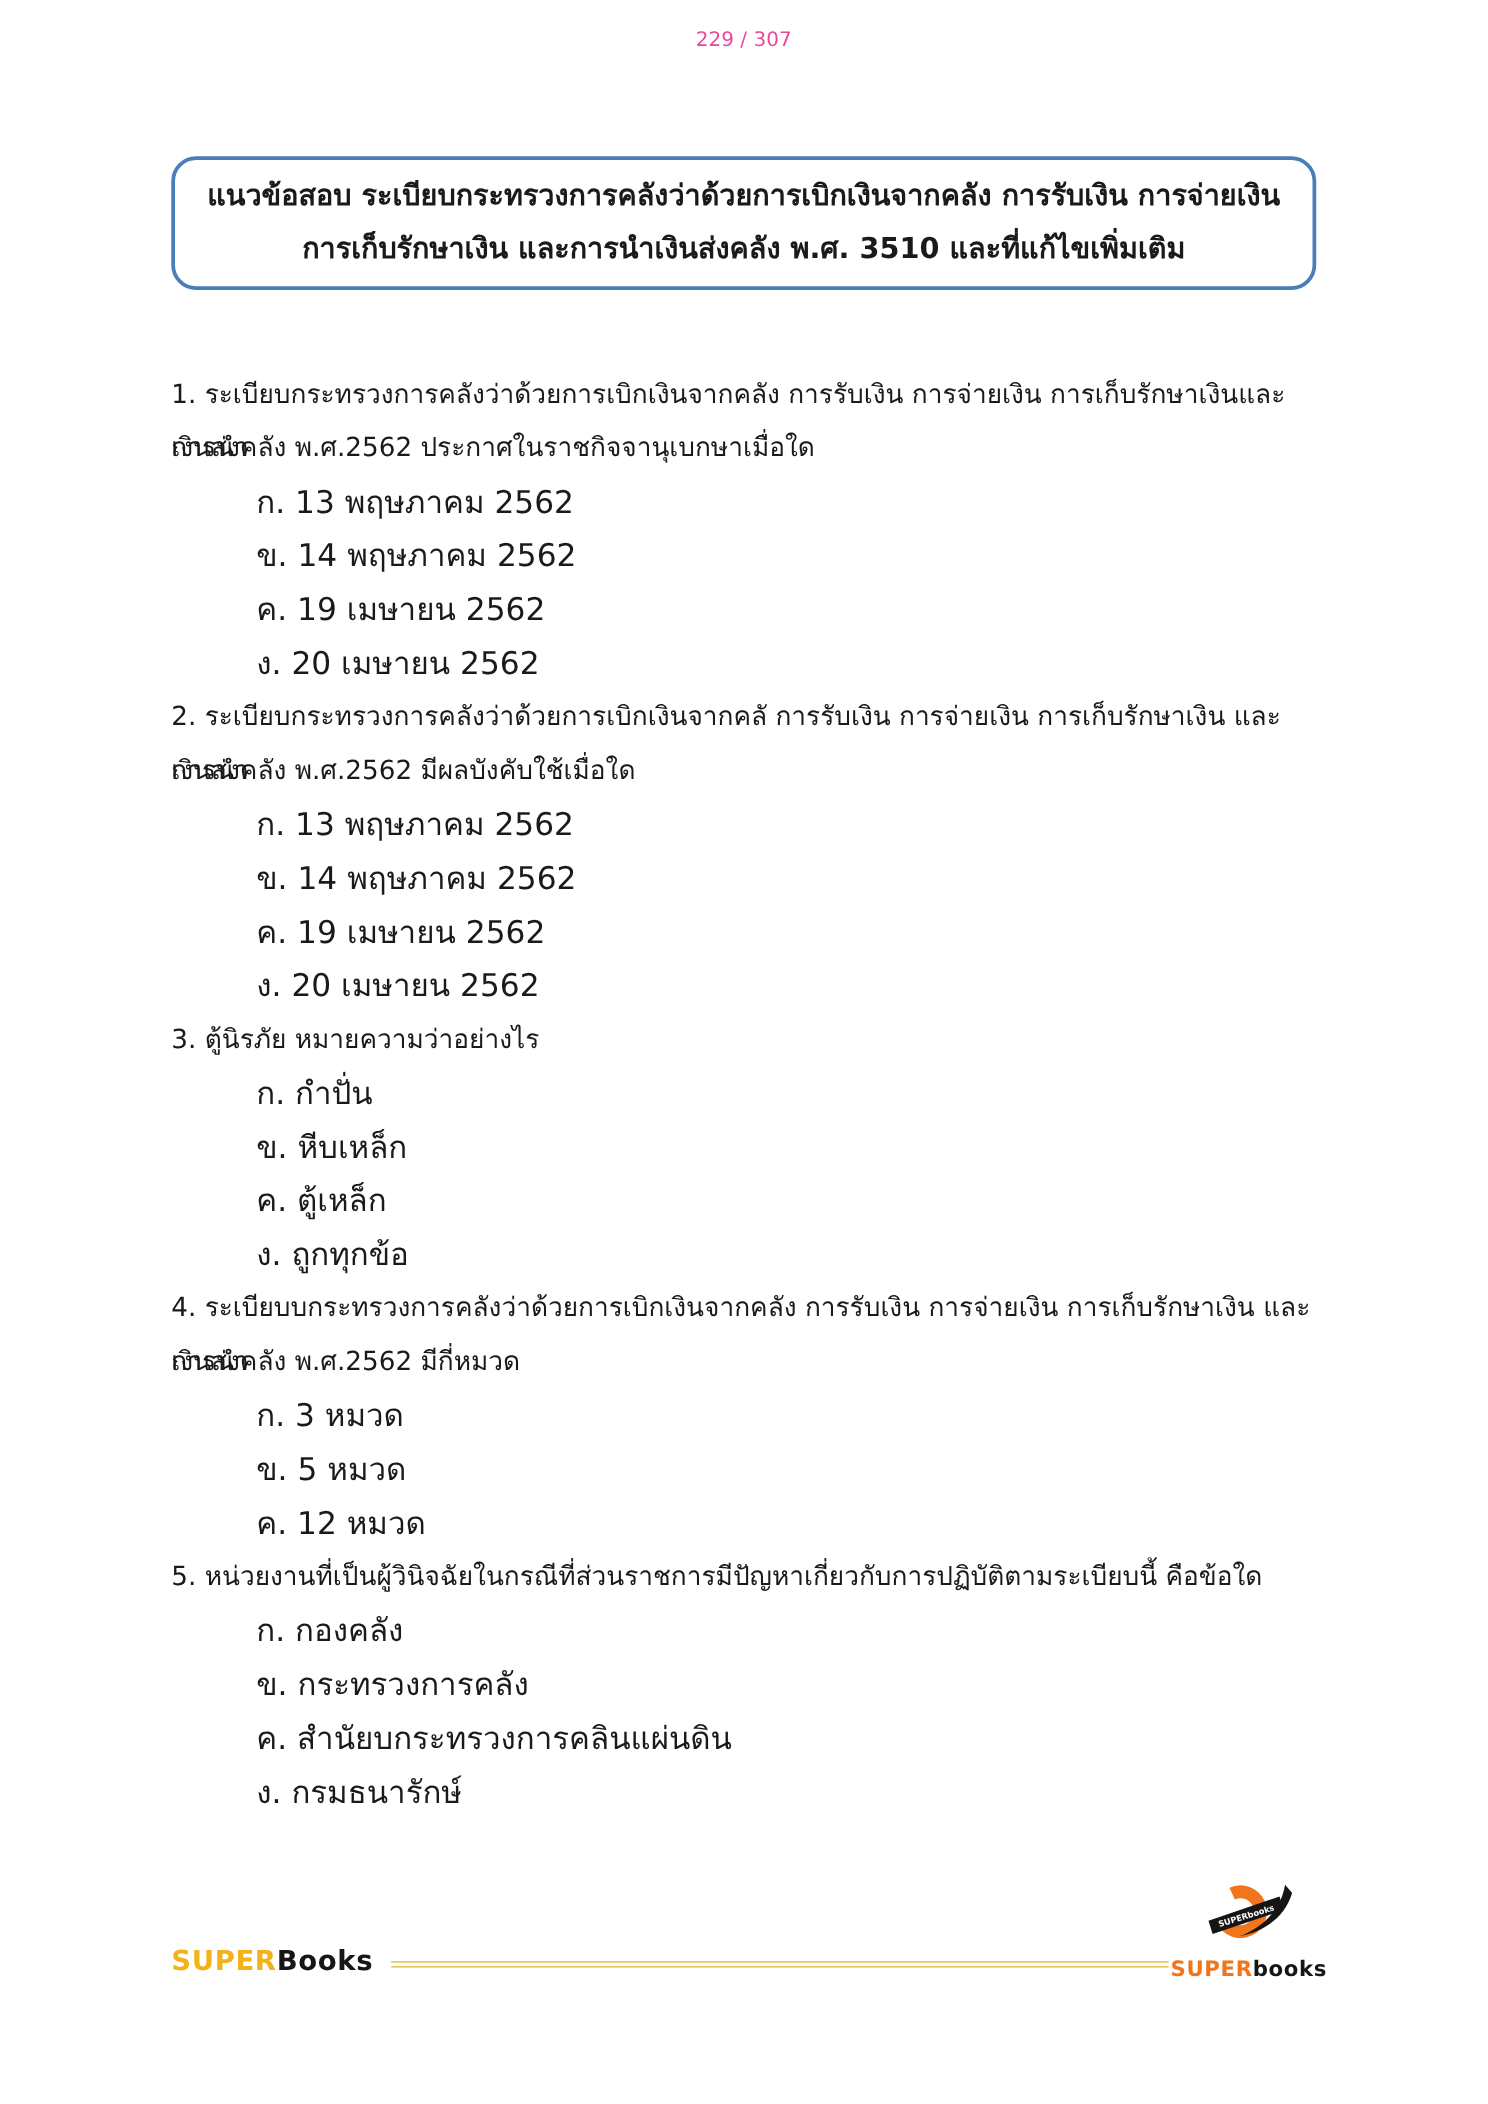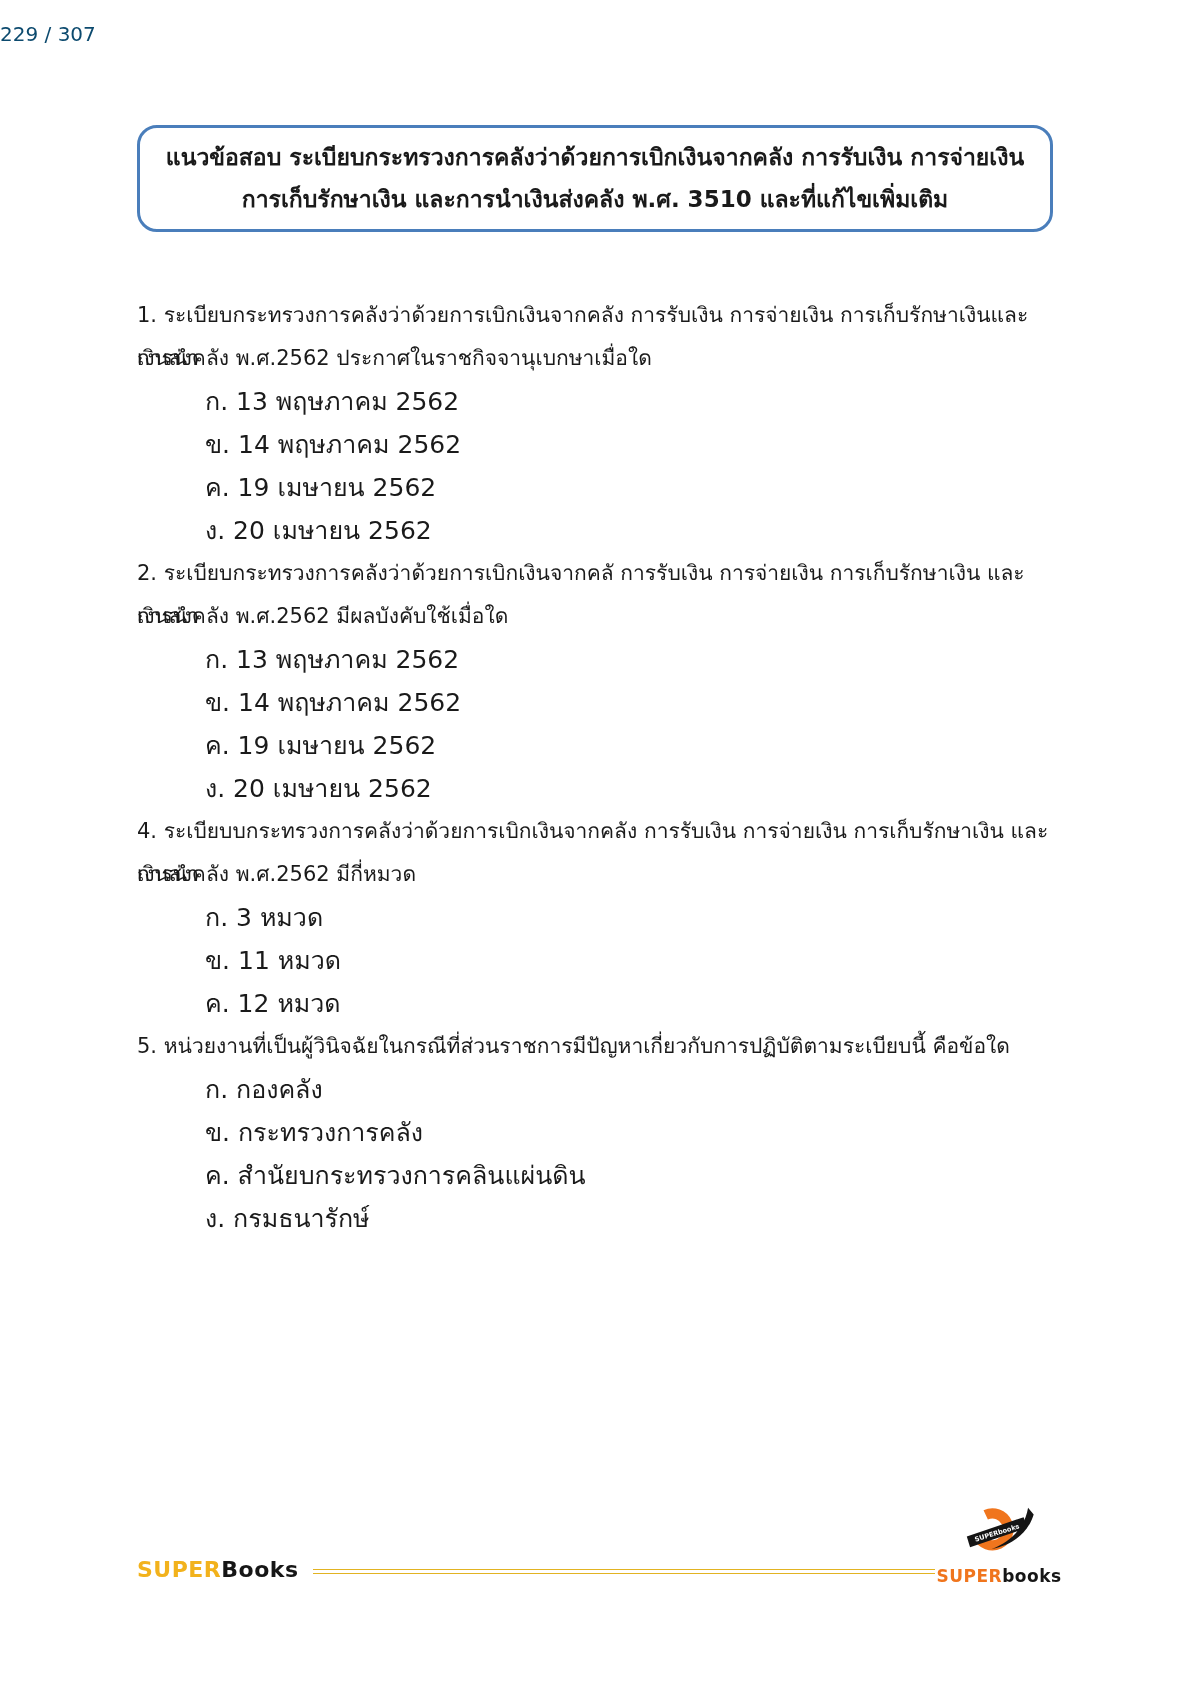--- a/index.html
+++ b/index.html
@@ -8,23 +8,23 @@
     width:1190px;
     height:1683px;
     background:#ffffff;
     font-family:"DejaVu Sans", sans-serif;
     color:#1a1a1a;
     overflow:hidden;
   }
   .page-number{
     position:absolute;
     top:22px; left:0; right:0;
-    text-align:left;
-    font-size:20px;
-    color:#0c4a6e;
+    text-align:center;
+    font-size:16px;
+    color:#ec4899;
   }
   .title-box{
     position:absolute;
     top:125px; left:137px;
     width:916px; height:107px;
     box-sizing:border-box;
     border:3px solid #4a7ebb;
     border-radius:20px;
     display:flex;
     flex-direction:column;
@@ -126,26 +126,33 @@
 
     <div>
       <div class="q-line">2. ระเบียบกระทรวงการคลังว่าด้วยการเบิกเงินจากคลั การรับเงิน การจ่ายเงิน การเก็บรักษาเงิน และการนำ</div>
       <div class="q-line">เงินส่งคลัง พ.ศ.2562 มีผลบังคับใช้เมื่อใด</div>
       <div class="opt">ก. 13 พฤษภาคม 2562</div>
       <div class="opt">ข. 14 พฤษภาคม 2562</div>
       <div class="opt">ค. 19 เมษายน 2562</div>
       <div class="opt">ง. 20 เมษายน 2562</div>
     </div>
 
+    <div>
+      <div class="q-line">3. ตู้นิรภัย หมายความว่าอย่างไร</div>
+      <div class="opt">ก. กำปั่น</div>
+      <div class="opt">ข. หีบเหล็ก</div>
+      <div class="opt">ค. ตู้เหล็ก</div>
+      <div class="opt">ง. ถูกทุกข้อ</div>
+    </div>
 
     <div>
       <div class="q-line">4. ระเบียบบกระทรวงการคลังว่าด้วยการเบิกเงินจากคลัง การรับเงิน การจ่ายเงิน การเก็บรักษาเงิน และการนำ</div>
       <div class="q-line">เงินส่งคลัง พ.ศ.2562 มีกี่หมวด</div>
       <div class="opt">ก. 3 หมวด</div>
-      <div class="opt">ข. 11 หมวด</div>
+      <div class="opt">ข. 5 หมวด</div>
       <div class="opt">ค. 12 หมวด</div>
     </div>
 
     <div>
       <div class="q-line">5. หน่วยงานที่เป็นผู้วินิจฉัยในกรณีที่ส่วนราชการมีปัญหาเกี่ยวกับการปฏิบัติตามระเบียบนี้ คือข้อใด</div>
       <div class="opt">ก. กองคลัง</div>
       <div class="opt">ข. กระทรวงการคลัง</div>
       <div class="opt">ค. สำนัยบกระทรวงการคลินแผ่นดิน</div>
       <div class="opt">ง. กรมธนารักษ์</div>
     </div>

